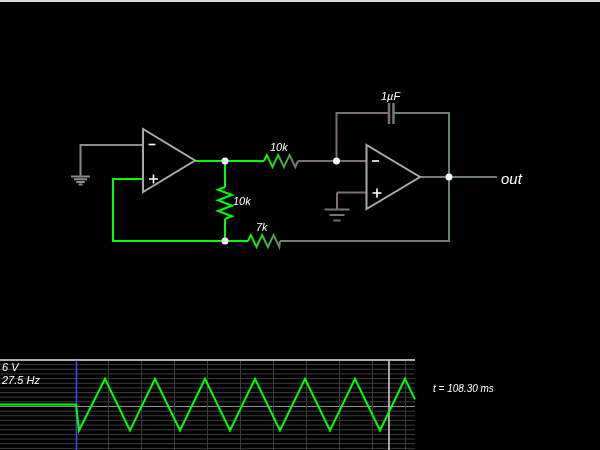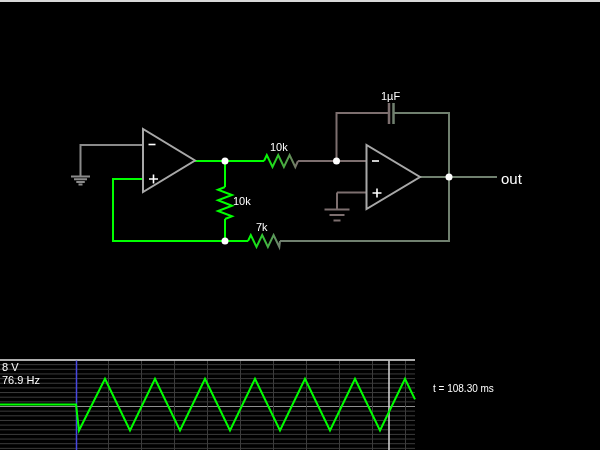--- a/index.html
+++ b/index.html
@@ -4,21 +4,21 @@
 <style>
   html,body{margin:0;padding:0;background:#000;}
   #screen{
     position:relative;width:600px;height:450px;background:#000;
     overflow:hidden;font-family:"Liberation Sans",sans-serif;
   }
   #top-border{position:absolute;left:0;top:0;width:600px;height:2px;background:var(--window-top-border);}
   svg{position:absolute;left:0;top:0;}
   .lbl{
     position:absolute;color:var(--label-text);font-size:11px;line-height:1.1;
-    white-space:pre;font-family:"Liberation Sans",sans-serif;
+    white-space:pre;font-family:"Liberation Sans",sans-serif;font-style:italic;
   }
   .wire{fill:none;stroke-width:2;}
   .w-green{stroke:var(--wire-positive);}
   .w-gray{stroke:var(--wire-ground);}
   .w-brown{stroke:var(--wire-negative-node);}
   .w-sage{stroke:var(--wire-output-node);}
   .opamp{fill:#000;stroke:var(--opamp-outline);stroke-width:2;}
   .pm{stroke:var(--label-text);stroke-width:1.6;}
   .node{fill:var(--node-dot);}
   .grid{stroke:var(--scope-grid);stroke-width:1;}
@@ -132,16 +132,16 @@
       <line class="marker-white" x1="389" y1="360.5" x2="389" y2="450"></line>
       <polyline class="trace" points="0,404.5 76,404.5 79,430.5 105,378.7 130,430.5 155,378.7 180,430.5 205,378.7 230,430.5 255,378.7 280,430.5 305,378.7 330,430.5 355,378.7 380,430.5 405,378.7 415,399.4"></polyline>
     </g>
   </svg>
 
   <span class="lbl" style="left:270px;top:141px">10k</span>
   <span class="lbl" style="left:233px;top:195px">10k</span>
   <span class="lbl" style="left:256px;top:221px">7k</span>
   <span class="lbl" style="left:381px;top:90px">1µF</span>
   <span class="lbl" style="left:501px;top:171px;font-size:15px">out</span>
-  <span class="lbl" style="left:2px;top:361px">8 V</span>
-  <span class="lbl" style="left:2px;top:374px">76.9 Hz</span>
+  <span class="lbl" style="left:2px;top:361px">6 V</span>
+  <span class="lbl" style="left:2px;top:374px">27.5 Hz</span>
   <span class="lbl" style="left:433px;top:383px;font-size:10px">t = 108.30 ms</span>
 </div>
 
 </body></html>

